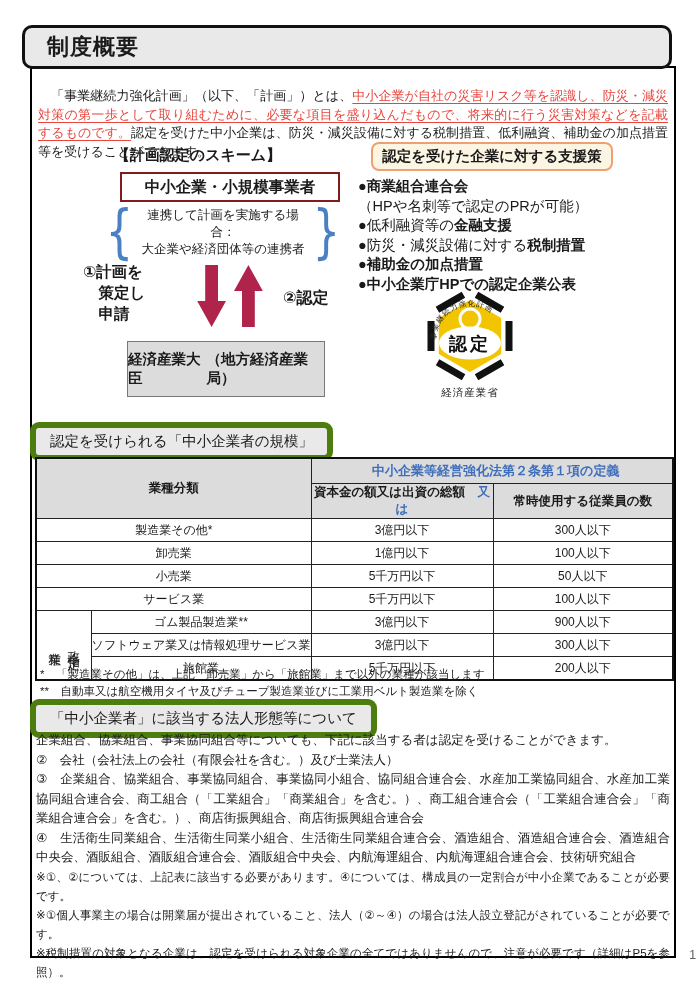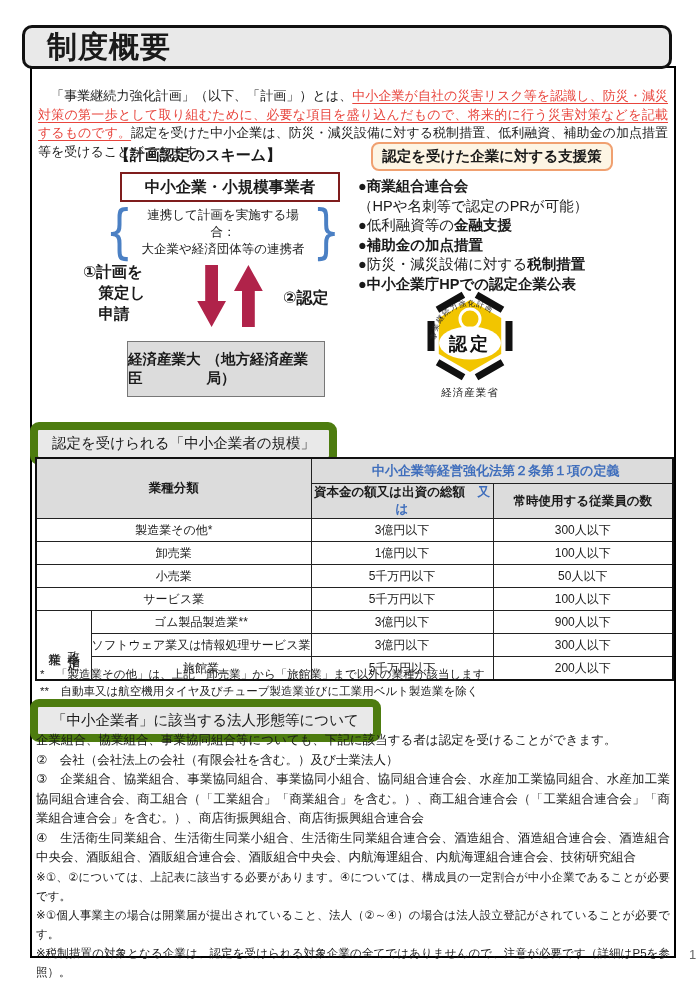--- a/index.html
+++ b/index.html
@@ -7,21 +7,21 @@
     width:700px;height:998px;position:relative;background:#ffffff;
     font-family:"Liberation Sans","DejaVu Sans",sans-serif;color:#1a1a1a;
     overflow:hidden;
   }
   .outer-border{position:absolute;left:30px;top:66px;width:642px;height:888px;border:2px solid #000;}
   .title-box{
     position:absolute;left:22px;top:25px;width:622px;height:38px;z-index:5;
     background:#e9e9e9;border:3px solid #111;border-radius:10px;
     display:flex;align-items:center;padding-left:22px;
   }
-  .title-box h1{margin:0;font-size:30px;font-weight:bold;letter-spacing:1px;}
+  .title-box h1{margin:0;font-size:22px;font-weight:bold;letter-spacing:1px;}
   .intro{position:absolute;left:38px;top:74px;width:630px;font-size:13px;line-height:18.5px;text-align:justify;}
   .red{color:#e8453d;text-decoration:underline;text-underline-offset:3px;}
   
   .scheme-heading{position:absolute;left:88px;top:146px;width:220px;text-align:center;font-weight:bold;font-size:15px;}
   .applicant-box{
     position:absolute;left:120px;top:172px;width:216px;height:26px;border:2px solid #7f1d1d;background:#fff;
     display:flex;align-items:center;justify-content:center;font-weight:bold;font-size:15.5px;
   }
   .partner{position:absolute;left:101px;top:205px;width:244px;height:54px;display:flex;align-items:center;justify-content:space-between;}
   .brace{font-size:58px;line-height:54px;color:#4b80c4;transform:scaleX(.75);font-family:"DejaVu Sans",sans-serif;}
@@ -41,21 +41,21 @@
     padding:3px 6px;text-align:center;font-weight:bold;font-size:14.5px;
   }
   .support-list{margin-top:6px;font-size:14.5px;line-height:19.5px;}
   .sup-pre{font-weight:normal;}
   .sup-bold{font-weight:bold;}
   
   .logo{position:absolute;left:418px;top:288px;width:104px;text-align:center;}
   .logo-ministry{font-size:10.5px;letter-spacing:1px;margin-top:-2px;}
   
   .sec-header{
-    position:absolute;background:#e9e9e9;border:8px solid #4d7c0f;border-radius:9px;
+    position:absolute;background:#e9e9e9;border:6px solid #4d7c0f;border-radius:9px;
     font-size:14.5px;padding:4px 14px;white-space:nowrap;text-align:center;
   }
   .sec2{left:30px;top:422px;}
   .sec3{left:30px;top:699px;}
   
   table.scale{position:absolute;left:35px;top:457px;width:637px;border-collapse:collapse;table-layout:fixed;border:2px solid #111;}
   table.scale th,table.scale td{border:1px solid #222;text-align:center;padding:0;overflow:hidden;}
   table.scale th{background:#dcdcdc;font-size:12.5px;font-weight:bold;}
   table.scale .def{color:#3f6ebc;font-size:13px;height:24px;padding-left:8px;}
   table.scale .sub{height:21px;}
@@ -106,22 +106,22 @@
   <span>経済産業大臣</span>
   <span>（地方経済産業局）</span>
 </div>
 
 <div class="support">
   <div class="support-header">認定を受けた企業に対する支援策</div>
   <div class="support-list">
     <div><span class="sup-pre"></span><span class="sup-bold">●商業組合連合会</span></div>
     <div><span class="sup-pre">（HPや名刺等で認定のPRが可能）</span><span class="sup-bold"></span></div>
     <div><span class="sup-pre">●低利融資等の</span><span class="sup-bold">金融支援</span></div>
+    <div><span class="sup-pre">●防災・減災設備に対する</span><span class="sup-bold">税制措置</span></div>
     <div><span class="sup-pre"></span><span class="sup-bold">●補助金の加点措置</span></div>
-    <div><span class="sup-pre">●防災・減災設備に対する</span><span class="sup-bold">税制措置</span></div>
     <div><span class="sup-pre"></span><span class="sup-bold">●中小企業庁HPでの認定企業公表</span></div>
   </div>
 </div>
 
 <div class="logo">
   <svg width="96" height="96" viewBox="0 0 96 96">
     <path d="M48 3 L87 25.5 L87 70.5 L48 93 L9 70.5 L9 25.5 Z" fill="#ffffff" stroke="#111" stroke-width="7" stroke-dasharray="30 15" stroke-dashoffset="-7.5"></path>
     <path d="M48 12 L79.2 30 L79.2 66 L48 84 L16.8 66 L16.8 30 Z" fill="#f2c500"></path>
     <circle cx="48" cy="31" r="10" fill="#f2c500" stroke="#ffffff" stroke-width="3"></circle>
     <defs>

